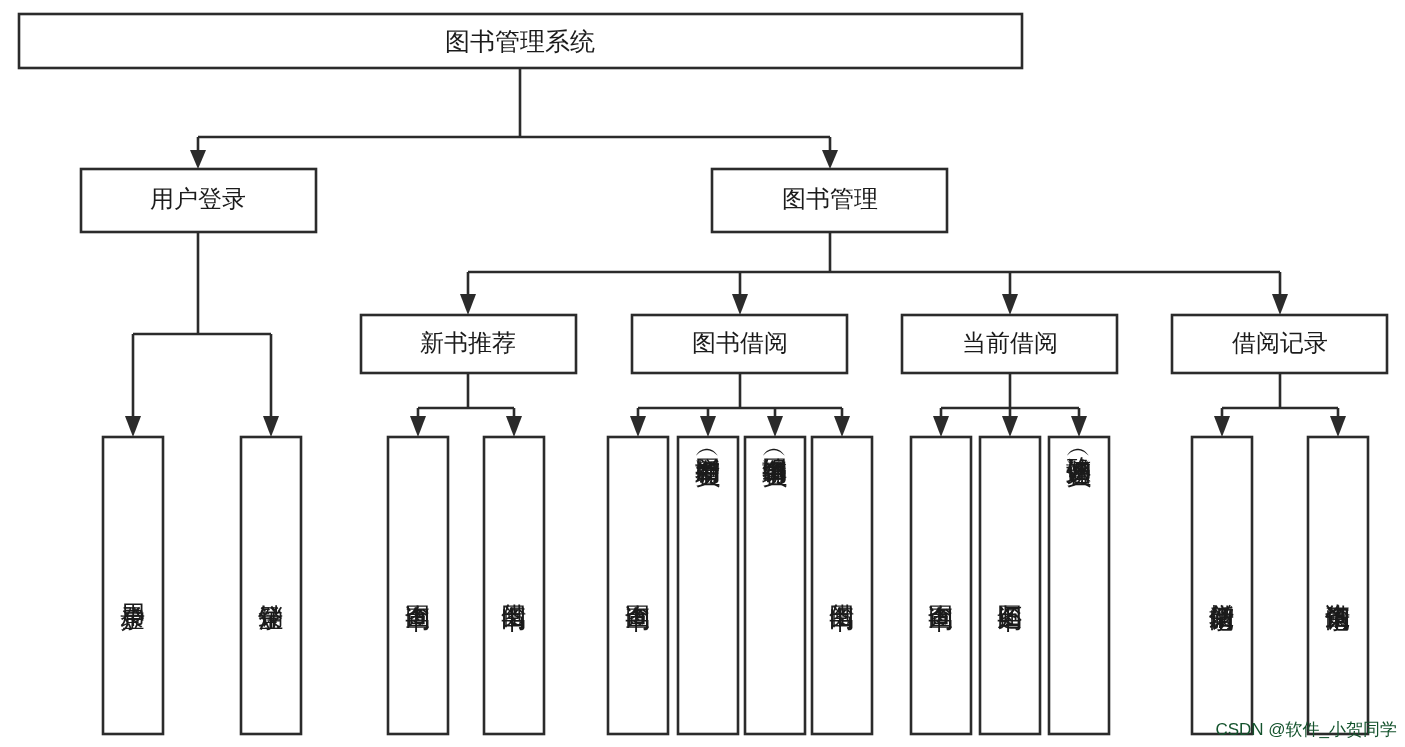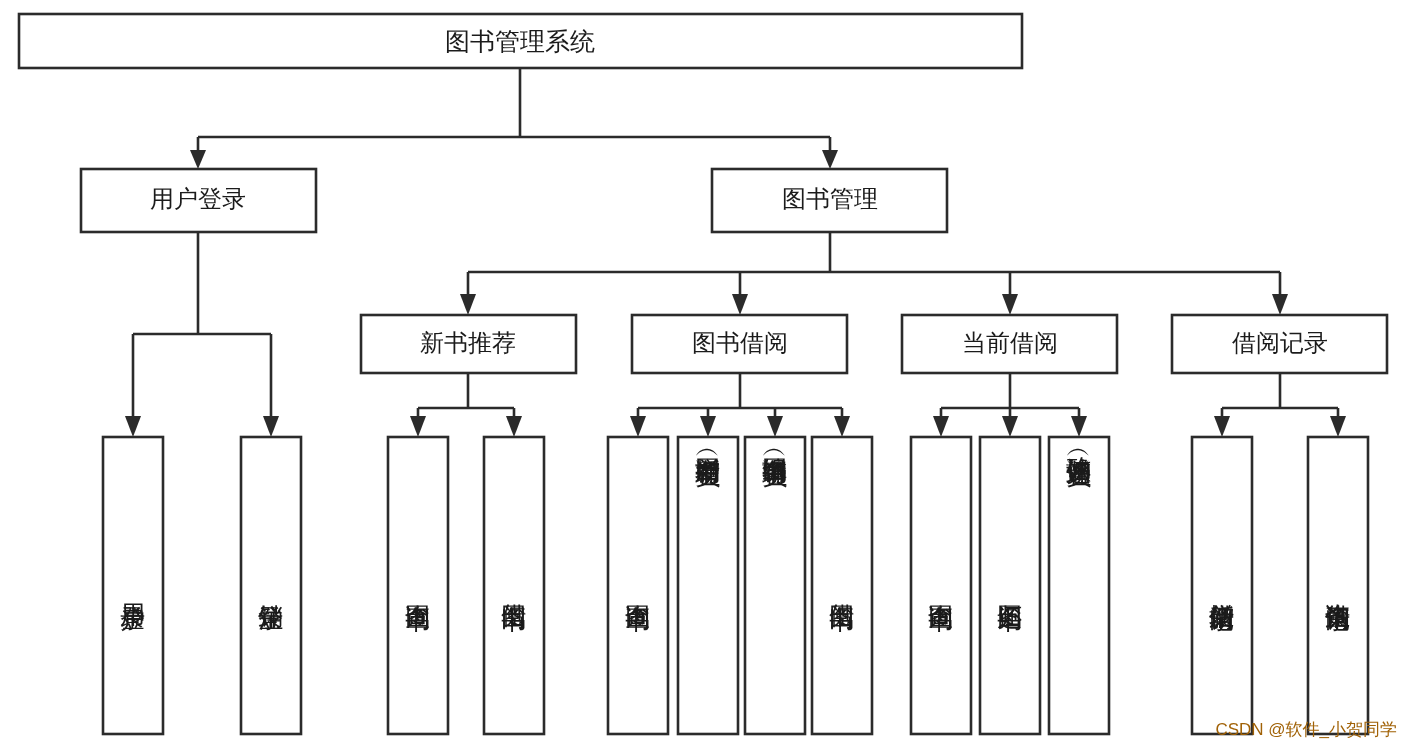--- a/index.html
+++ b/index.html
@@ -68,21 +68,21 @@
   }
   .arrow-head {
     fill: #2b2b2b;
   }
   #watermark {
     position: absolute;
     right: 8px;
     bottom: 6px;
     font-family: "Liberation Sans", "DejaVu Sans", sans-serif;
     font-size: 17px;
-    color: #a16207;
+    color: #14532d;
     white-space: nowrap;
     pointer-events: none;
   }
 </style>
 </head>
 <body>
 
 <div id="diagram-root">
 
   <svg id="flow" viewBox="0 0 1405 747">

